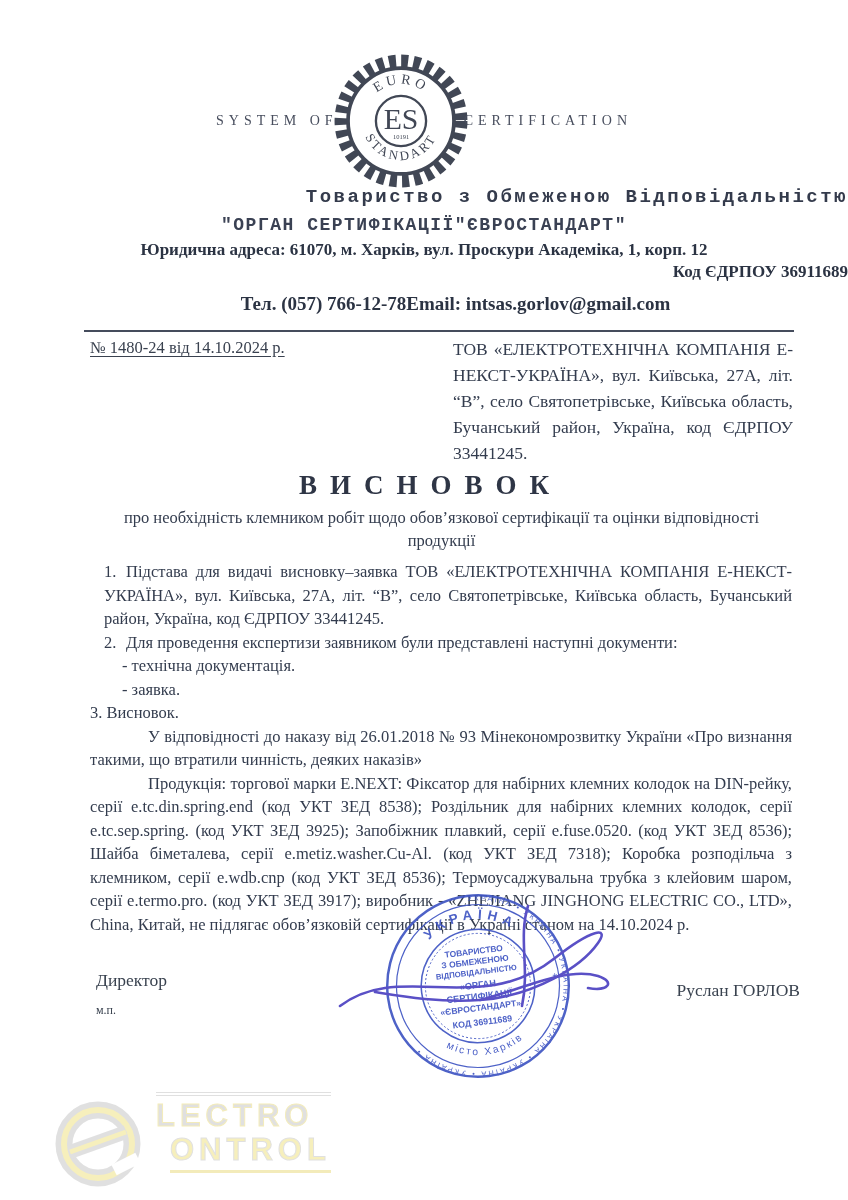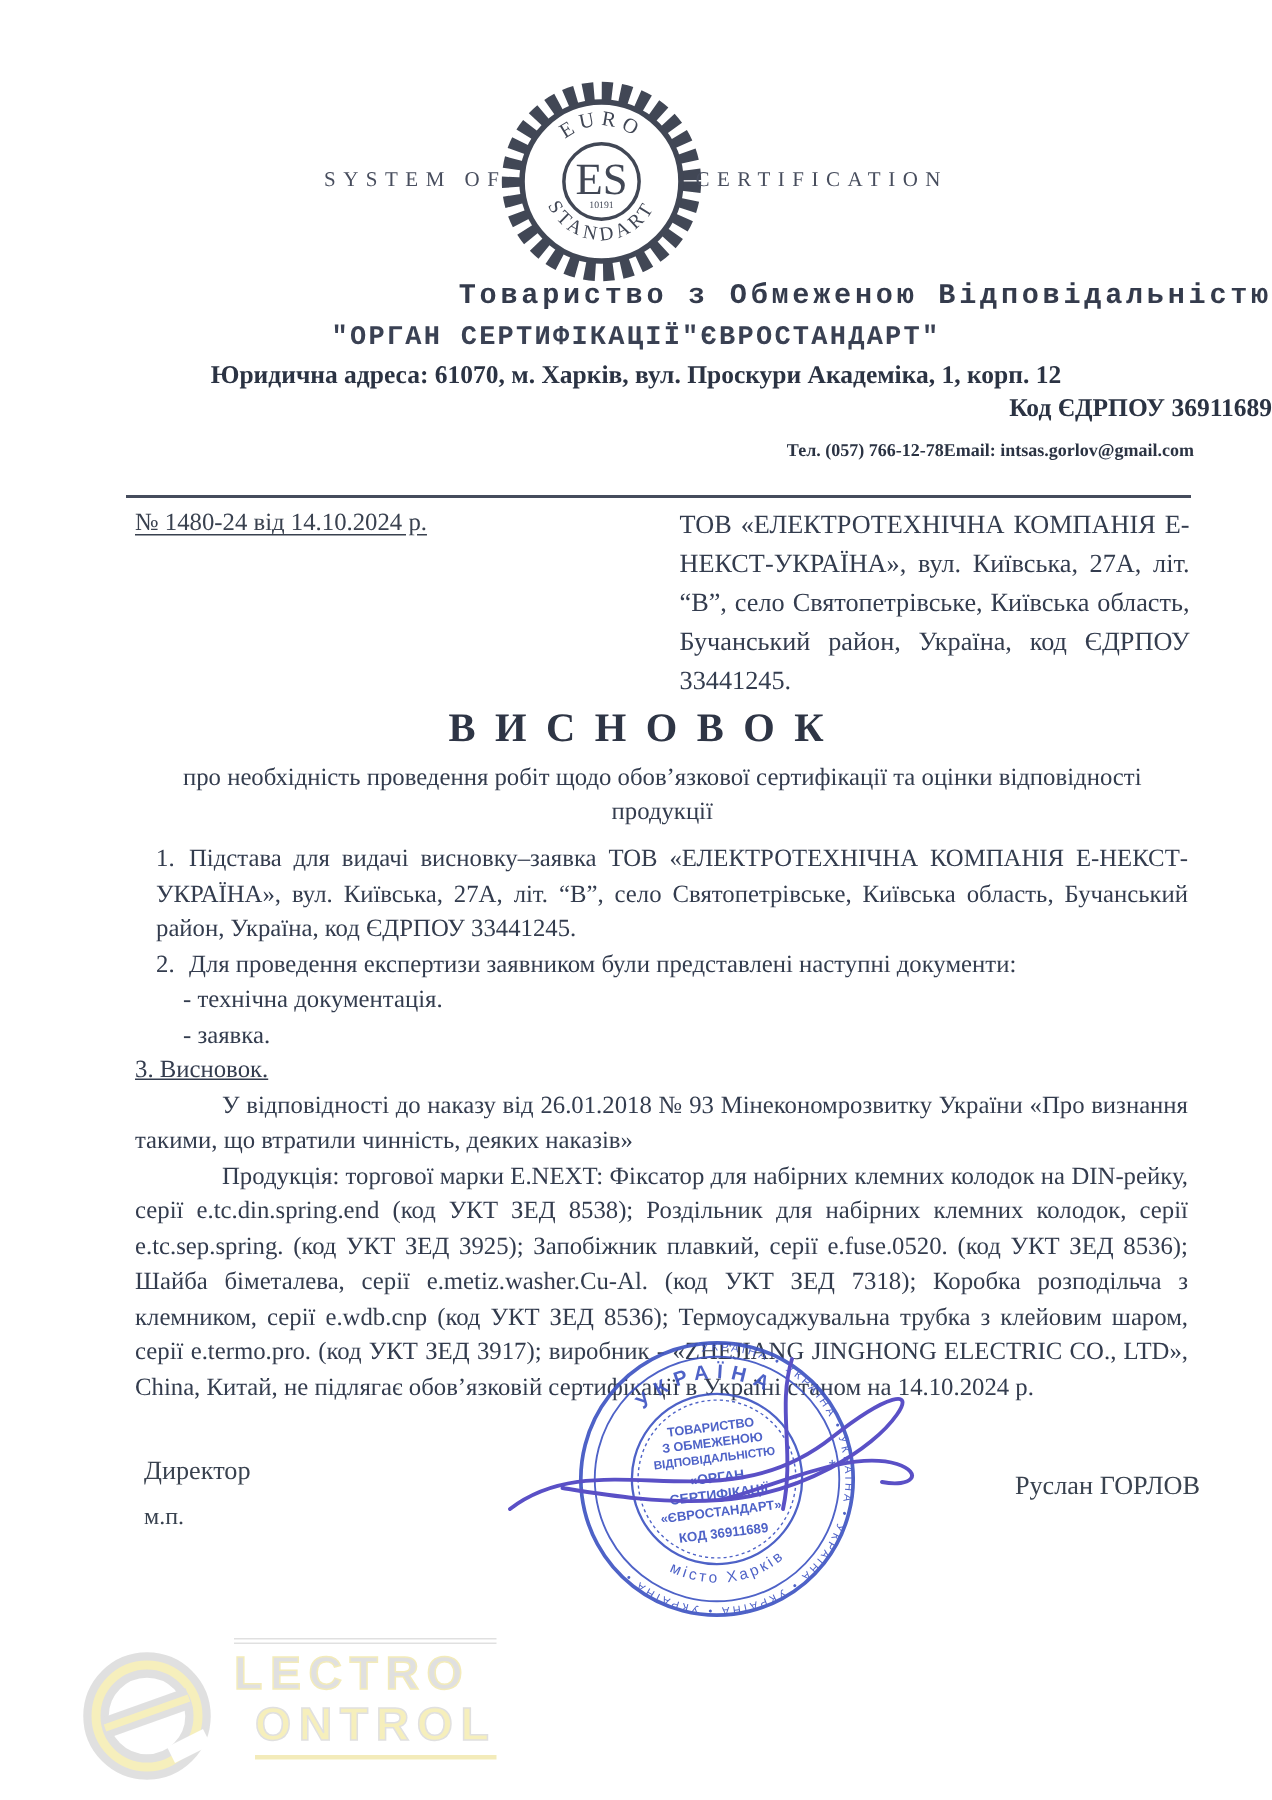--- a/index.html
+++ b/index.html
@@ -22,46 +22,46 @@
     font-family:"Liberation Mono", monospace; font-weight:bold; font-size:19px;
     letter-spacing:2.5px; color:#343b4c; }
   .org-name { position:absolute; top:215px; left:0; width:100%; text-align:center;
     font-family:"Liberation Mono", monospace; font-weight:bold; font-size:18px;
     letter-spacing:1.5px; color:#3a4153; }
   .addr-line { position:absolute; top:240px; left:0; width:100%; text-align:center;
     font-weight:bold; font-size:17px; color:#2b3343; }
   .edrpou-line { position:absolute; top:262px; left:0; width:100%; text-align:right;
     font-weight:bold; font-size:17px; color:#2b3343; }
   .contact-row { position:absolute; top:293px; left:115px; right:52px;
-    display:flex; justify-content:flex-end; font-weight:bold; font-size:12px; color:#2b3343; }
+    display:flex; justify-content:center; font-weight:bold; font-size:19px; color:#2b3343; }
   .head-rule { position:absolute; top:330px; left:84px; right:54px; height:0;
     border-top:2px solid #454c5c; }
   
   .ref-number { position:absolute; top:338px; left:90px; font-size:16.5px;
     text-decoration:underline; text-underline-offset:3px; color:#39414f; }
   .recipient { position:absolute; top:336px; left:453px; width:340px;
     font-size:17.5px; line-height:26px; text-align:justify; color:#333c4e; }
   
   .doc-title { position:absolute; top:470px; left:0; width:100%; text-align:center;
     font-weight:bold; font-size:27px; letter-spacing:13px; text-indent:13px; color:#2e3545; }
   .doc-subtitle { position:absolute; top:506px; left:95px; right:60px; text-align:center;
     font-size:16.5px; line-height:23px; color:#333c4e; }
   
   .body-block { position:absolute; top:560px; left:90px; right:56px;
     font-size:16.5px; line-height:23.5px; color:#333c4e; }
   .li-para { text-align:justify; margin-left:14px; }
   .li-marker { display:inline-block; min-width:22px; }
   .sub-line { margin-left:32px; }
   .note-para { text-align:justify; }
   .note-label { font-weight:bold; font-style:italic; }
-  .plain-para { text-align:justify;text-decoration:underline; }
+  .plain-para { text-align:justify; }
   .indent-para { text-align:justify; text-indent:58px; }
   
   .sign-left { position:absolute; top:970px; left:96px; font-size:17.5px; color:#39424f; }
-  .sign-left .mp { margin-top:12px; font-size:16px; }
+  .sign-left .mp { margin-top:12px; font-size:12px; }
   .sign-name { position:absolute; top:980px; right:48px; font-size:17.5px; color:#39424f; }
   .stamp-wrap { position:absolute; top:888px; left:380px; width:196px; height:196px;
     transform:rotate(-7deg); opacity:.92; }
   .sig-strokes { position:absolute; top:888px; left:330px; width:350px; height:170px; }
   
   .watermark { position:absolute; top:1092px; left:46px; width:300px; height:106px;
     opacity:.5; display:flex; }
   .wm-text { margin-left:6px; font-family:"Liberation Sans", sans-serif; font-weight:bold; }
   .wm-line1 { font-size:31px; letter-spacing:5px; color:#c2c2c2;
     -webkit-text-stroke:1px #e8d977; border-top:4px double #c2c2c2; padding-top:2px; }
@@ -105,21 +105,21 @@
   <div class="contact-row">
     <span>Тел. (057) 766-12-78</span>
     <span>Email: intsas.gorlov@gmail.com</span>
   </div>
   <div class="head-rule"></div>
 
   <div class="ref-number">№  1480-24 від 14.10.2024 р.</div>
   <div class="recipient">ТОВ «ЕЛЕКТРОТЕХНІЧНА КОМПАНІЯ Е-НЕКСТ-УКРАЇНА», вул. Київська, 27А, літ. “В”, село Святопетрівське, Київська область, Бучанський район, Україна, код ЄДРПОУ 33441245.</div>
 
   <div class="doc-title">ВИСНОВОК</div>
-  <div class="doc-subtitle">про необхідність проведення робіт щодо обов’язкової сертифікації та оцінки відповідності продукції</div>
+  <div class="doc-subtitle">про необхідність клемником робіт щодо обов’язкової сертифікації та оцінки відповідності продукції</div>
 
   <div class="body-block">
     <p class="li-para"><span class="li-marker">1.</span><span>Підстава для видачі висновку–заявка ТОВ «ЕЛЕКТРОТЕХНІЧНА КОМПАНІЯ Е-НЕКСТ-УКРАЇНА», вул. Київська, 27А, літ. “В”, село Святопетрівське, Київська область, Бучанський район, Україна, код ЄДРПОУ 33441245.</span></p>
     <p class="li-para"><span class="li-marker">2.</span><span>Для проведення експертизи заявником були представлені наступні документи:</span></p>
     <p class="sub-line">- технічна документація.</p>
     <p class="sub-line">- заявка.</p>
     <p class="plain-para">3. Висновок.</p>
     <p class="indent-para">У відповідності до наказу від 26.01.2018 № 93 Мінекономрозвитку України «Про визнання такими, що втратили чинність, деяких наказів»</p>
     <p class="indent-para">Продукція: торгової марки E.NEXT: Фіксатор для набірних клемних колодок на DIN-рейку, серії e.tc.din.spring.end (код УКТ ЗЕД 8538); Роздільник для набірних клемних колодок, серії e.tc.sep.spring. (код УКТ ЗЕД 3925); Запобіжник плавкий, серії e.fuse.0520. (код УКТ ЗЕД 8536); Шайба біметалева, серії e.metiz.washer.Cu-Al. (код УКТ ЗЕД 7318); Коробка розподільча з клемником, серії e.wdb.cnp (код УКТ ЗЕД 8536); Термоусаджувальна трубка з клейовим шаром, серії e.termo.pro. (код УКТ ЗЕД 3917); виробник - «ZHEJIANG JINGHONG ELECTRIC CO., LTD», China, Китай, не підлягає обов’язковій сертифікації в Україні станом на 14.10.2024 р.</p>
   </div>

